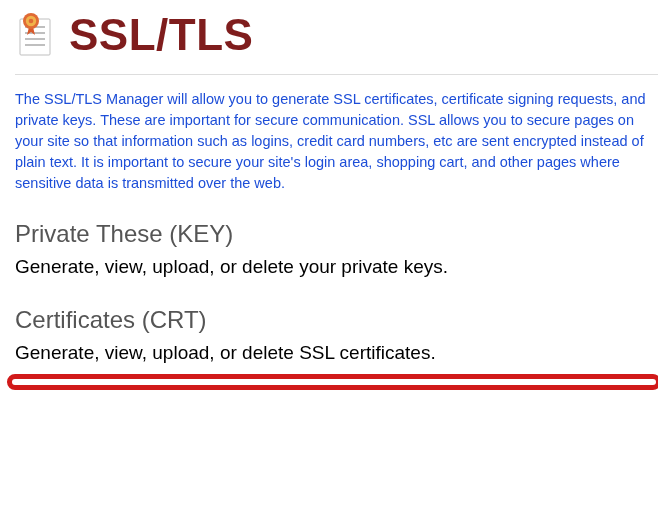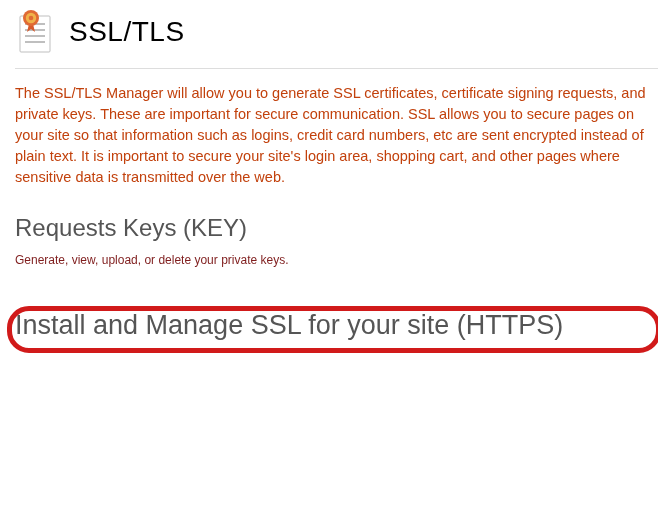--- a/index.html
+++ b/index.html
@@ -17,51 +17,51 @@
     box-sizing: border-box;
   }
   .header {
     display: flex;
     align-items: center;
     gap: 14px;
     padding-top: 10px;
     padding-bottom: 14px;
   }
   .page-title {
-    font-size: 28px;
-    font-weight: 400;
-    color: #000000;
+    font-size: 44px;
+    font-weight: 700;
+    color: #7f1d1d;
     letter-spacing: 0.5px;
   }
   .hr {
     border: none;
     border-top: 1px solid #dddddd;
     margin: 0;
   }
   .intro {
     font-size: 14.5px;
     line-height: 1.45;
-    color: #c2410c;
+    color: #1d4ed8;
     padding: 14px 0 12px 0;
   }
   .section {
     padding-top: 14px;
   }
   .section h2 {
     margin: 0 0 8px 0;
     font-size: 24px;
     font-weight: 300;
     color: #555555;
   }
   .section h2.big {
     font-size: 27px;
   }
   .section a.link {
-    color: #7f1d1d;
-    font-size: 12px;
+    color: #000000;
+    font-size: 19px;
     text-decoration: none;
   }
 
   .highlight-group {
     position: relative;
     margin-top: 14px;
   }
   .highlight-box {
     position: absolute;
     left: -8px;
@@ -104,30 +104,31 @@
       </svg>
     </span>
     <span class="page-title">SSL/TLS</span>
   </div>
 
   <hr class="hr">
 
   <div class="intro">The SSL/TLS Manager will allow you to generate SSL certificates, certificate signing requests, and private keys. These are important for secure communication. SSL allows you to secure pages on your site so that information such as logins, credit card numbers, etc are sent encrypted instead of plain text. It is important to secure your site's login area, shopping cart, and other pages where sensitive data is transmitted over the web.</div>
 
   <div class="section">
-    <h2>Requests Keys (KEY)</h2>
+    <h2>Private These (KEY)</h2>
     <a href="#" class="link">Generate, view, upload, or delete your private keys.</a>
   </div>
 
   <div class="section">
   </div>
 
   <div class="section">
+    <h2>Certificates (CRT)</h2>
+    <a href="#" class="link">Generate, view, upload, or delete SSL certificates.</a>
   </div>
 
   <div class="highlight-group">
     <div class="section" style="padding-top:0">
-      <h2 class="big">Install and Manage SSL for your site (HTTPS)</h2>
     </div>
     <div class="highlight-box"></div>
   </div>
 
 </div>
 
 </body></html>

